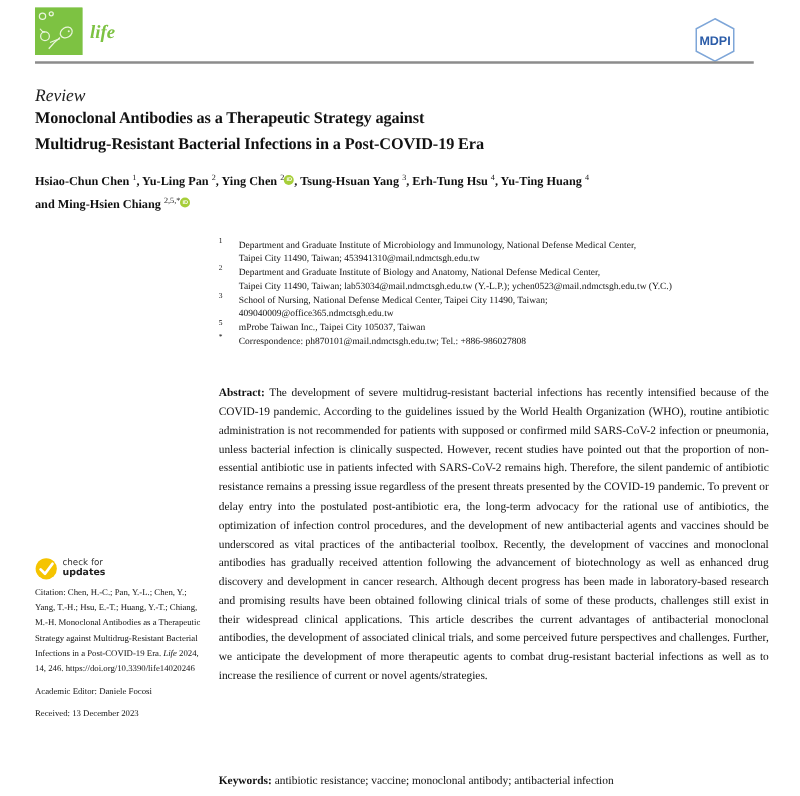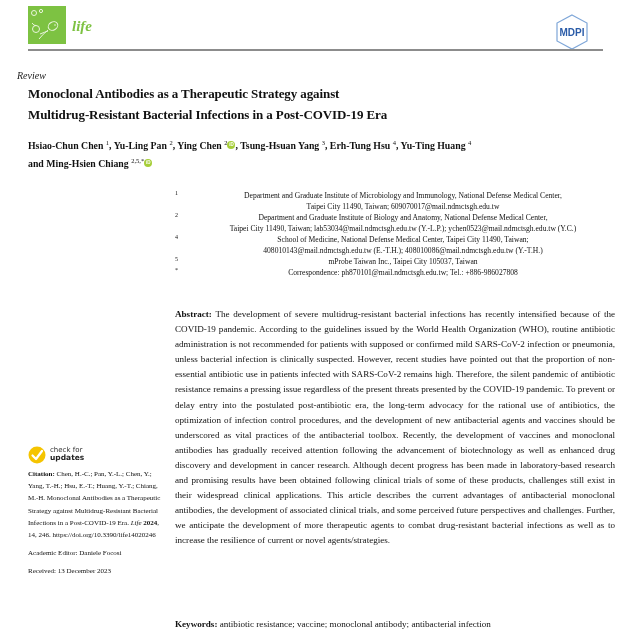--- a/index.html
+++ b/index.html
@@ -7,40 +7,40 @@
     body { position: relative; font-family: "DejaVu Serif", "Liberation Serif", serif; color: #111; }
 
     .header { position: absolute; left: 28px; top: 6px; width: 600px; height: 46px; }
     .journal-logo { position: absolute; left: 0; top: 0; width: 38px; height: 38px; background: #7dc242; }
     .journal-logo svg { width: 38px; height: 38px; display: block; }
     .journal-name { position: absolute; left: 44px; top: 12px; font-family: "Liberation Serif", serif; font-style: italic; font-weight: bold; font-size: 15px; color: #7dc242; }
     .publisher-logo { position: absolute; right: 37px; top: 7px; width: 38px; height: 38px; margin-left: 42px; }
     .publisher-logo svg { width: 38px; height: 38px; display: block; }
     .header-rule { position: absolute; left: 28px; top: 49px; width: 575px; height: 2px; background: #8c8c8c; }
 
-    .article-type { position: absolute; left: 17px; top: 70px; font-family: "Liberation Serif", serif; font-style: italic; font-size: 10px; color: #222; }
+    .article-type { position: absolute; left: 28px; top: 70px; font-family: "Liberation Serif", serif; font-style: italic; font-size: 14px; color: #222; }
     .title { position: absolute; left: 28px; top: 83px; width: 600px; font-family: "Liberation Serif", serif; font-weight: bold; font-size: 13px; line-height: 21px; color: #111; letter-spacing: -0.1px; }
     .authors { position: absolute; left: 28px; top: 135px; width: 580px; font-family: "Liberation Serif", serif; font-weight: bold; font-size: 9.8px; line-height: 15px; color: #111; }
     .authors sup { font-size: 6.5px; font-weight: normal; vertical-align: 4px; }
     .orcid { display: inline-block; width: 8px; height: 8px; border-radius: 50%; background: #a6ce39; color: #fff; font-size: 4.5px; line-height: 8px; text-align: center; vertical-align: 3px; font-family: "Liberation Sans", sans-serif; font-weight: bold; }
 
-    .affiliations { position: absolute; left: 175px; top: 190px; width: 440px; font-family: "Liberation Serif", serif; font-size: 7.6px; line-height: 11px; color: #111; text-align: center; }
+    .affiliations { position: absolute; left: 175px; top: 190px; width: 440px; font-family: "Liberation Serif", serif; font-size: 7.6px; line-height: 11px; color: #111; }
     .aff { position: relative; padding-left: 16px; }
     .aff-num { position: absolute; left: 0; top: -2px; font-size: 6px; }
 
     .abstract { position: absolute; left: 175px; top: 307px; width: 440px; font-family: "Liberation Serif", serif; font-size: 9.1px; line-height: 15.1px; color: #111; text-align: justify; hyphens: manual; }
     .abstract b { font-weight: bold; }
     .keywords { position: absolute; left: 175px; top: 619px; width: 440px; font-family: "Liberation Serif", serif; font-size: 9.1px; color: #111; }
 
     .sidebar { position: absolute; left: 28px; top: 446px; width: 135px; font-family: "Liberation Serif", serif; font-size: 7px; line-height: 12.2px; color: #111; }
     .check-updates { position: relative; height: 20px; margin-bottom: 2px; }
     .check-icon { position: absolute; left: 0; top: 0; width: 18px; height: 18px; }
     .check-text { position: absolute; left: 22px; top: 0; font-family: "DejaVu Sans", sans-serif; font-size: 7px; line-height: 8px; color: #333; }
     .check-text .bold { font-weight: bold; font-size: 7.5px; color: #222; }
-    .citation b { font-weight: bold; }
+    .citation b { font-weight: normal; }
     .citation i { font-style: italic; }
     .sidebar .gap { height: 6px; }
   </style>
 </head>
 <body>
 
 <div class="header">
   <div class="journal-logo">
     <svg viewBox="0 0 38 38">
       <rect width="38" height="38" fill="#7dc242"></rect>
@@ -80,31 +80,31 @@
   <span><span>Erh-Tung Hsu</span> <sup>4</sup></span>,
   <span><span>Yu-Ting Huang</span> <sup>4</sup></span><br>
   <span>and</span>
   <span><span>Ming-Hsien Chiang</span> <sup>2,5,*</sup><span class="orcid">iD</span></span>
 </div>
 
 <div class="affiliations">
   <div class="aff">
     <span class="aff-num">1</span>
     <div>Department and Graduate Institute of Microbiology and Immunology, National Defense Medical Center,</div>
-    <div>Taipei City 11490, Taiwan; 609070017@mail.ndmctsgh.edu.tw</div>
+    <div>Taipei City 11490, Taiwan; 453941310@mail.ndmctsgh.edu.tw</div>
   </div>
   <div class="aff">
     <span class="aff-num">2</span>
     <div>Department and Graduate Institute of Biology and Anatomy, National Defense Medical Center,</div>
     <div>Taipei City 11490, Taiwan; lab53034@mail.ndmctsgh.edu.tw (Y.-L.P.); ychen0523@mail.ndmctsgh.edu.tw (Y.C.)</div>
   </div>
   <div class="aff">
-    <span class="aff-num">4</span>
-    <div>School of Medicine, National Defense Medical Center, Taipei City 11490, Taiwan;</div>
-    <div>408010143@mail.ndmctsgh.edu.tw (E.-T.H.); 408010086@mail.ndmctsgh.edu.tw (Y.-T.H.)</div>
+    <span class="aff-num">3</span>
+    <div>School of Nursing, National Defense Medical Center, Taipei City 11490, Taiwan;</div>
+    <div>409040009@office365.ndmctsgh.edu.tw</div>
   </div>
   <div class="aff">
     <span class="aff-num">5</span>
     <div>mProbe Taiwan Inc., Taipei City 105037, Taiwan</div>
   </div>
   <div class="aff">
     <span class="aff-num">*</span>
     <div>Correspondence: ph870101@mail.ndmctsgh.edu.tw; Tel.: +886-986027808</div>
   </div>
 </div>

